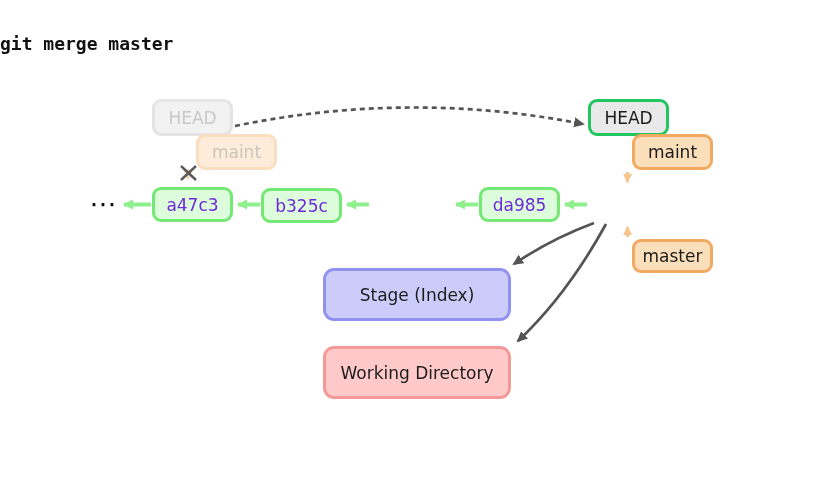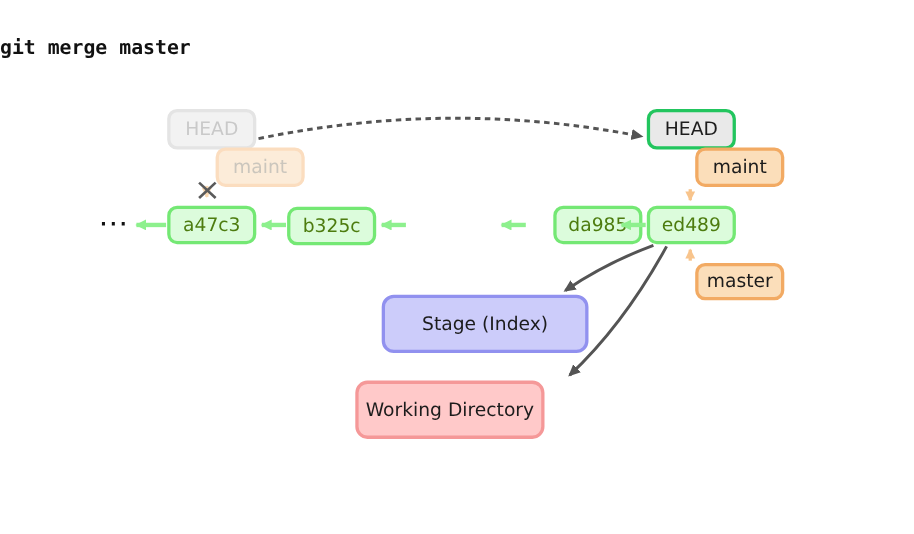--- a/index.html
+++ b/index.html
@@ -16,56 +16,55 @@
     position:absolute;display:flex;align-items:center;justify-content:center;
     box-sizing:border-box;font-size:17px;color:#1c1c1c;
   }
   
   .head{width:81px;height:37px;background:#e9e9e9;border:3px solid #22c55e;border-radius:9px;}
   .head.faded{background:#f2f2f2;border-color:#e4e4e4;color:#c9c9c9;}
   
   .branch{width:81px;height:36px;background:#fbdeba;border:3px solid #f2aa63;border-radius:9px;margin-left:44px;}
   .branch.faded{background:#fcecd9;border-color:#fbddbf;color:#cbc6bd;}
   
-  .commit{width:81px;height:35px;background:#dcfcdc;border:3.5px solid #74e874;border-radius:9px;color:#4d7c0f;text-align:center;}
+  .commit{width:81px;height:35px;background:#dcfcdc;border:3.5px solid #74e874;border-radius:9px;color:#6d28d9;text-align:center;}
   .ellipsis{
     position:absolute;left:80px;top:187px;width:48px;height:33px;
     display:flex;align-items:center;justify-content:center;
     font-size:27px;color:#111;letter-spacing:2px;
   }
   .stage{
     width:188px;height:53px;background:#ccccfa;border:3.5px solid #9191ef;border-radius:11px;
   }
   .working{
-    width:172px;height:53px;background:#ffc9c9;border:3.5px solid #f59898;border-radius:11px;
+    width:188px;height:53px;background:#ffc9c9;border:3.5px solid #f59898;border-radius:11px;
   }
   .overlay{position:absolute;left:0;top:0;width:831px;height:485px;pointer-events:none;}
 </style>
 </head>
 <body>
 
 <div class="canvas">
 
   <div class="title">git merge master</div>
 
   <div class="box head faded" style="left:152px;top:99px;">HEAD</div>
   <div class="box branch faded" style="left:152px;top:134px;">maint</div>
 
   <div class="box head" style="left:588px;top:99px;">HEAD</div>
   <div class="box branch" style="left:588px;top:134px;">maint</div>
 
   <div class="ellipsis">⋯</div>
   <div class="box commit" style="left:152px;top:187px;">a47c3</div>
   <div class="box commit" style="left:261px;top:188px;">b325c</div>
-  <div class="box commit" style="left:503px;top:187px;">da985</div>
-  <div class="box commit" style="left:588px;top:187px;">ed489</div>
+  <div class="box commit" style="left:479px;top:187px;">da985</div>
 
   <div class="box branch" style="left:588px;top:239px;height:34px;">master</div>
 
-  <div class="box stage" style="left:323px;top:268px;margin-left:24px;">Stage (Index)</div>
+  <div class="box stage" style="left:323px;top:268px;">Stage (Index)</div>
   <div class="box working" style="left:323px;top:346px;">Working Directory</div>
 
   <svg class="overlay" viewBox="0 0 831 485">
     <defs>
       <marker id="ah-green" markerUnits="userSpaceOnUse" markerWidth="14" markerHeight="12" refX="9" refY="5" orient="auto">
         <path d="M0,0 L10,5 L0,10 Z" fill="#8df08d"></path>
       </marker>
       <marker id="ah-orange" markerUnits="userSpaceOnUse" markerWidth="13" markerHeight="11" refX="8" refY="4.5" orient="auto">
         <path d="M0,0 L9,4.5 L0,9 Z" fill="#f8c48c"></path>
       </marker>

